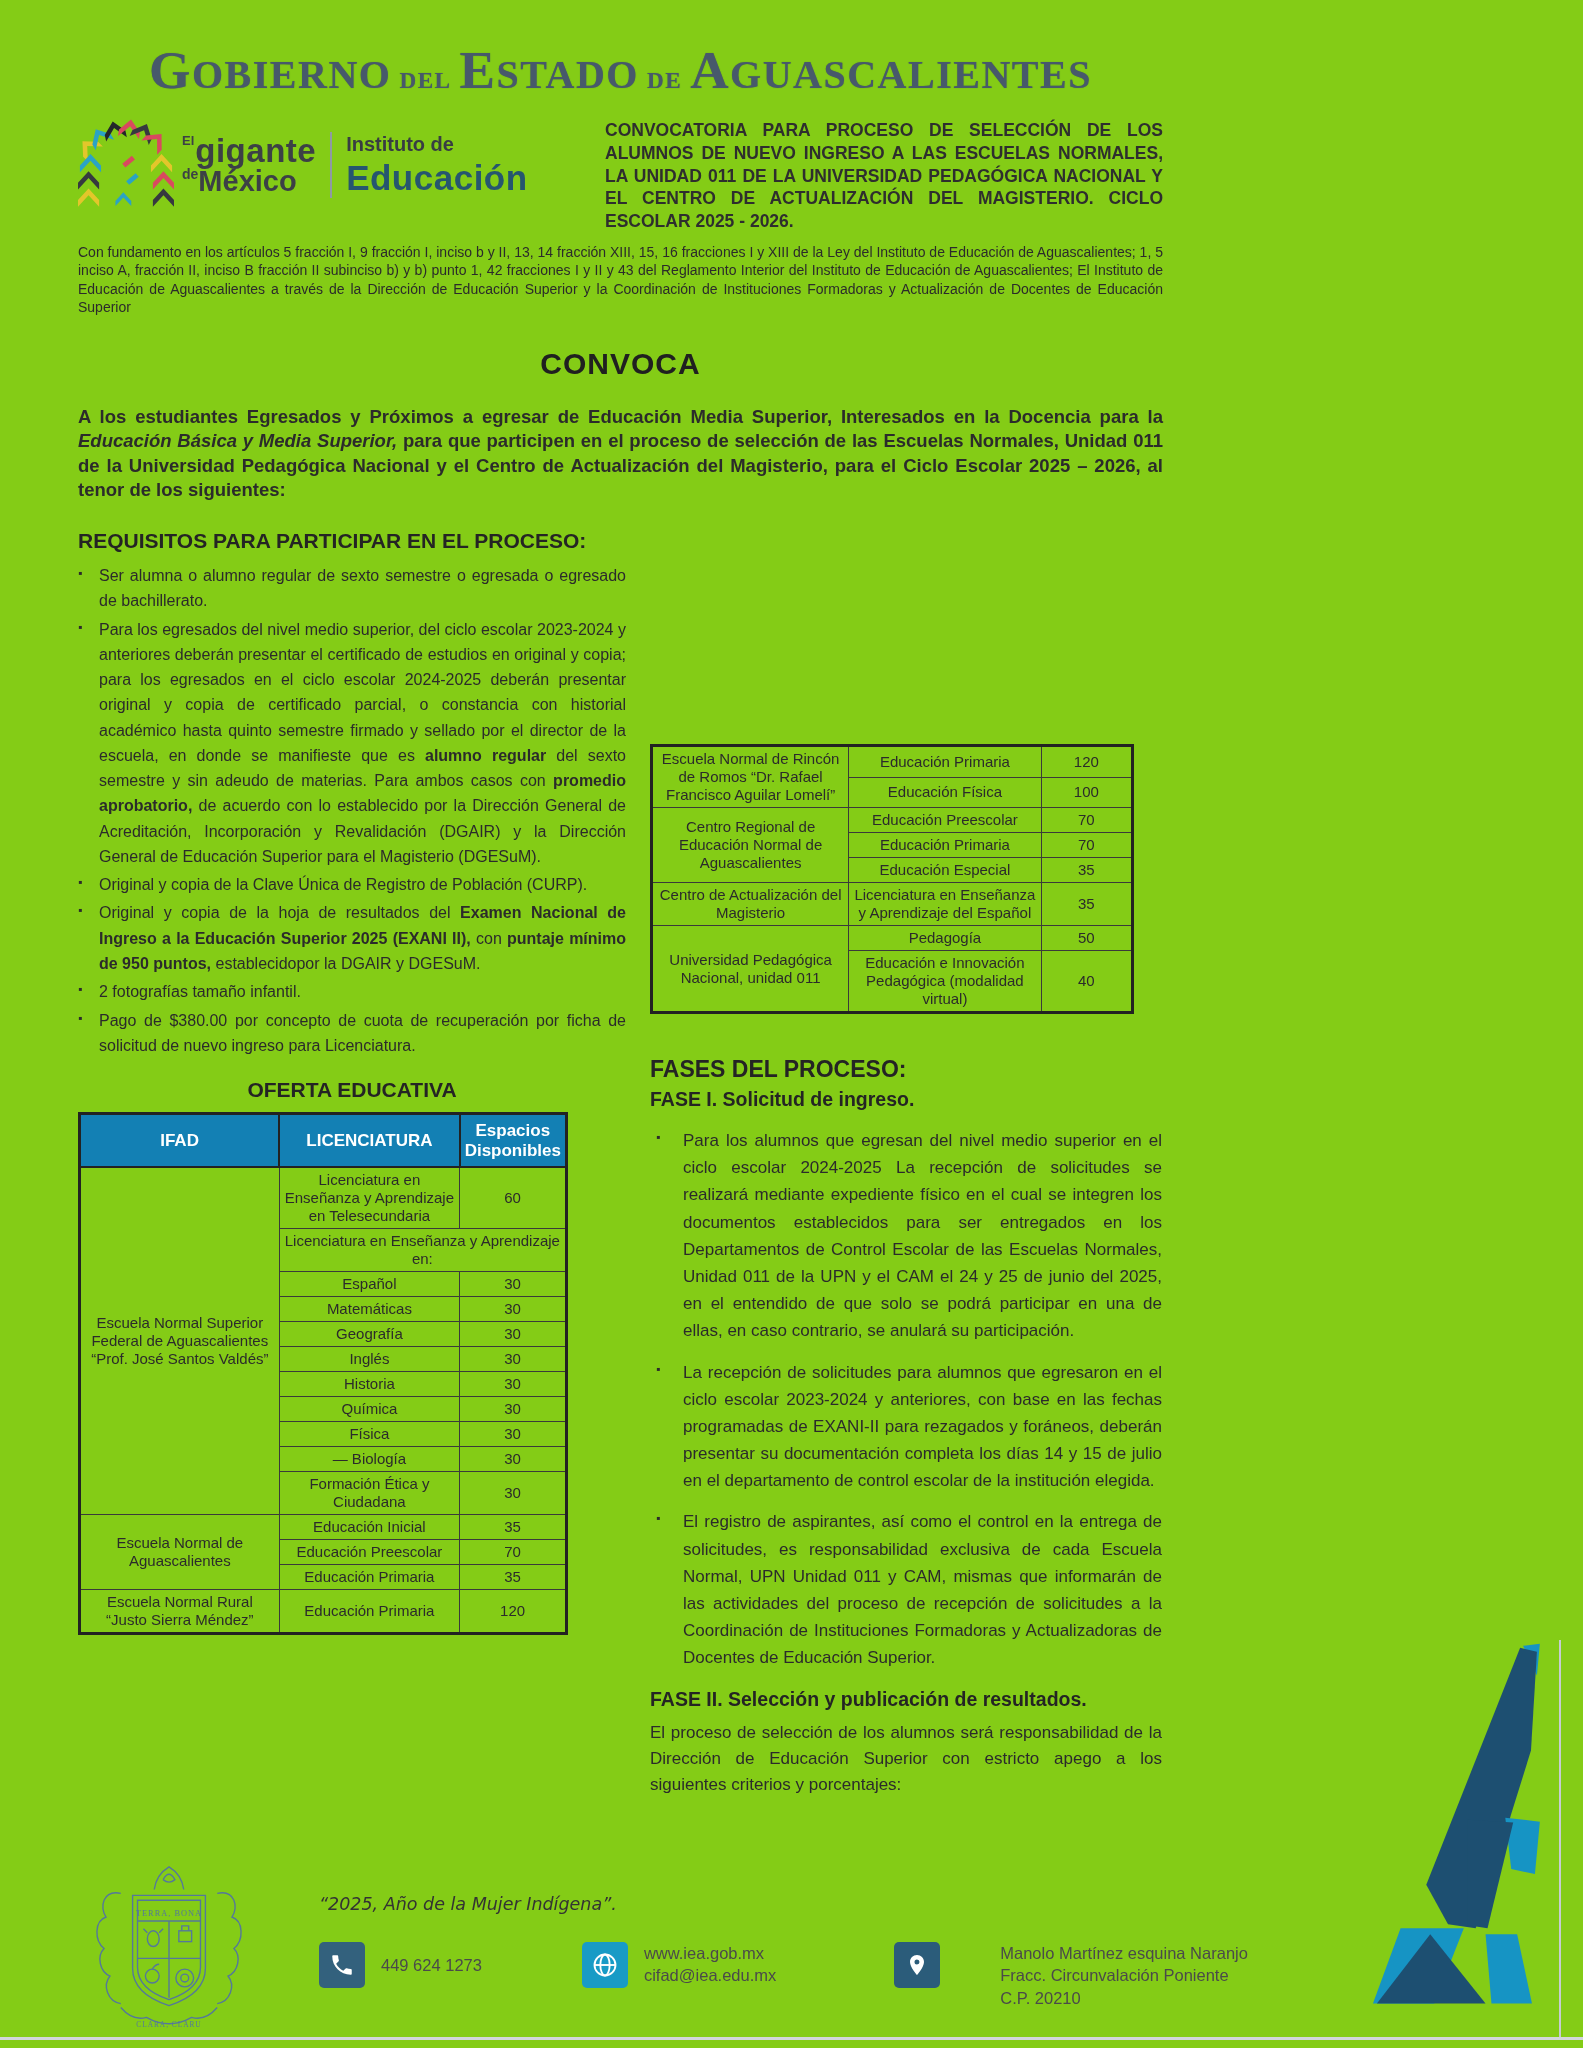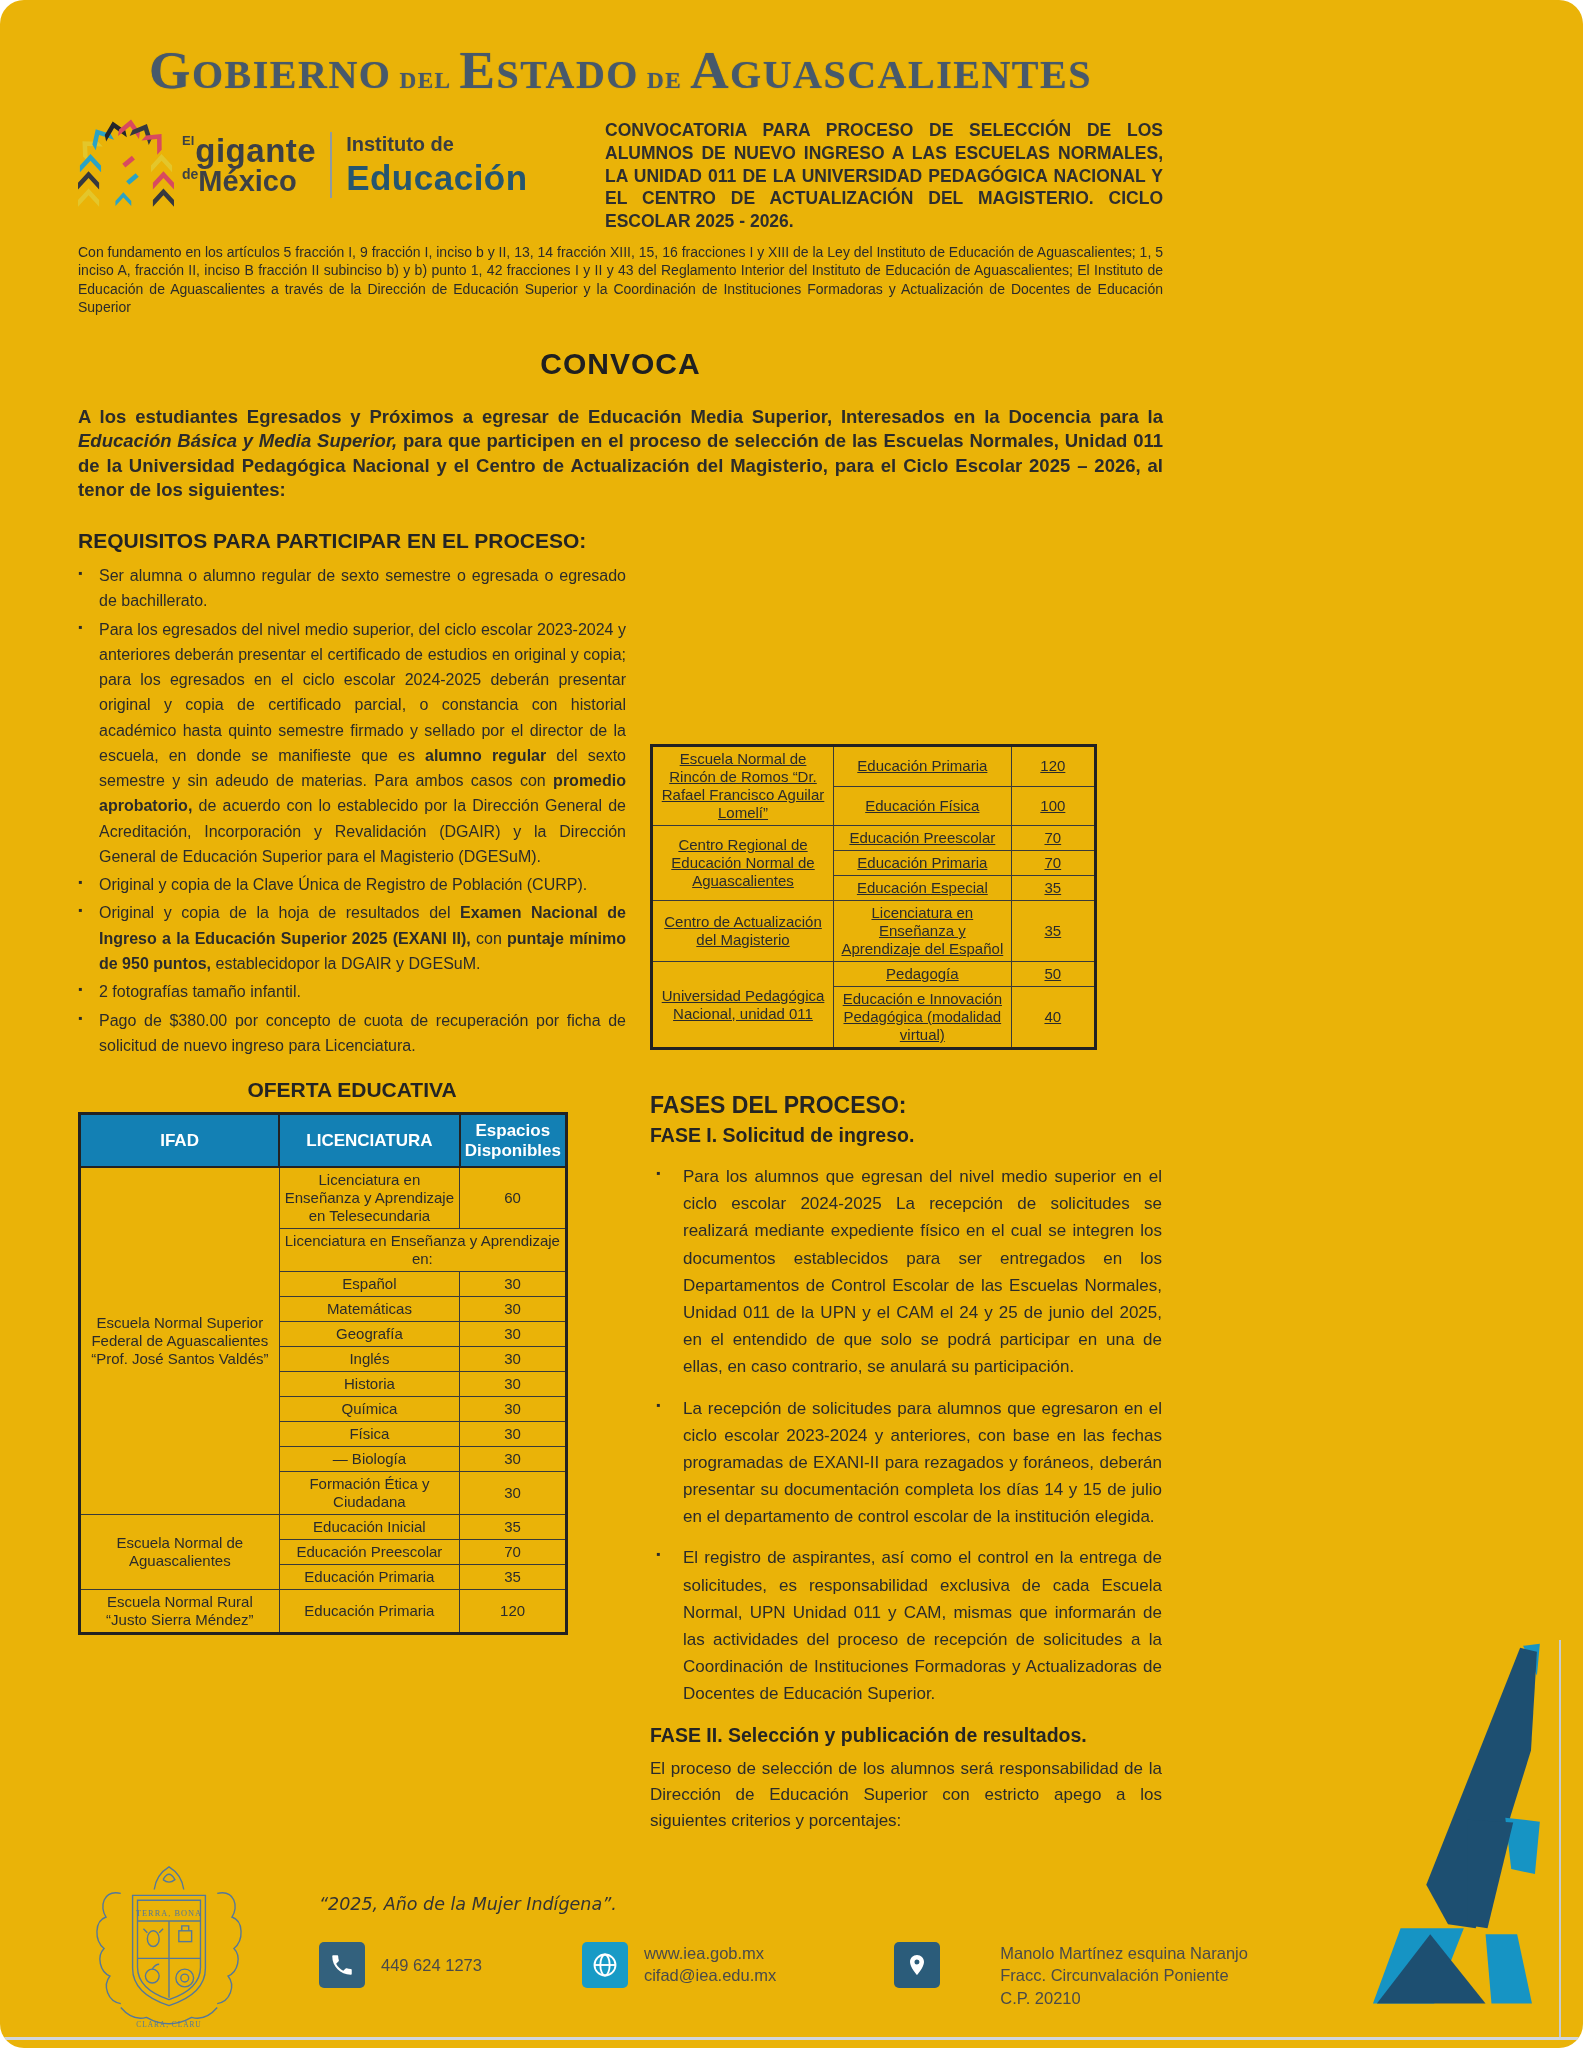--- a/index.html
+++ b/index.html
@@ -1,17 +1,17 @@
 <!DOCTYPE html>
 <html lang="es"><head>
 <meta charset="utf-8">
 <style>
   html,body{margin:0;padding:0;background:#ffffff;}
-  .page{position:relative;width:1583px;height:2048px;background:#eab308;overflow:hidden;
-        font-family:"Liberation Sans",sans-serif;color:#2b2b2b;border-radius:24px;}
+  .page{position:relative;width:1583px;height:2048px;background:#84cc16;overflow:hidden;
+        font-family:"Liberation Sans",sans-serif;color:#2b2b2b;}
   .content{position:absolute;left:78px;top:40px;width:1085px;}
 
   
   .doc-title{text-align:center;font-family:"Liberation Serif",serif;font-weight:700;
              color:#47596b;font-size:40px;letter-spacing:1.5px;white-space:nowrap;
              text-shadow:0 0 1px rgba(40,55,75,.45);}
   .doc-title .w{display:inline-block;margin:0 6px;}
   .doc-title .w::first-letter{font-size:1.33em;}
   .doc-title .sm{display:inline-block;font-size:.58em;margin:0 2px;}
   .doc-title .sm::first-letter{font-size:1em;}
@@ -49,21 +49,21 @@
 
   .oferta-heading{text-align:center;font-size:21px;font-weight:700;margin:20px 0 10px;color:#242424;}
 
   table.of{border-collapse:collapse;width:490px;font-size:15px;color:#2b2b2b;border:3px solid #222;}
   table.of th{background:#1380b4;color:#ffffff;font-size:17px;font-weight:700;border:2px solid #222;
               padding:6px 4px;line-height:1.15;}
   table.of td{border:1.5px solid #3a3a3a;text-align:center;vertical-align:middle;
               padding:3px 5px;line-height:1.2;}
   table.of td.ifad{width:41%;}
   table.of th.c3,table.of td.num{width:19%;}
-  table.of2{margin-top:215px;width:447px;text-decoration:underline;}
+  table.of2{margin-top:215px;width:484px;}
 
   .fases-heading{font-size:23px;font-weight:700;margin-top:42px;color:#242424;}
   .fase-sub{font-size:19.5px;font-weight:700;margin-top:5px;color:#242424;}
   ul.fase{list-style:none;margin:16px 0 0;padding:0;font-size:17px;line-height:1.6;
           text-align:justify;color:#2b2b2b;}
   ul.fase>li{position:relative;padding-left:33px;margin-bottom:14px;}
   ul.fase>li::before{content:"▪";position:absolute;left:6px;top:1px;font-size:12px;}
   .fase2-sub{font-size:19.5px;font-weight:700;margin-top:16px;color:#242424;}
   .fase2-text{margin-top:9px;font-size:17px;line-height:1.55;text-align:justify;}
 

